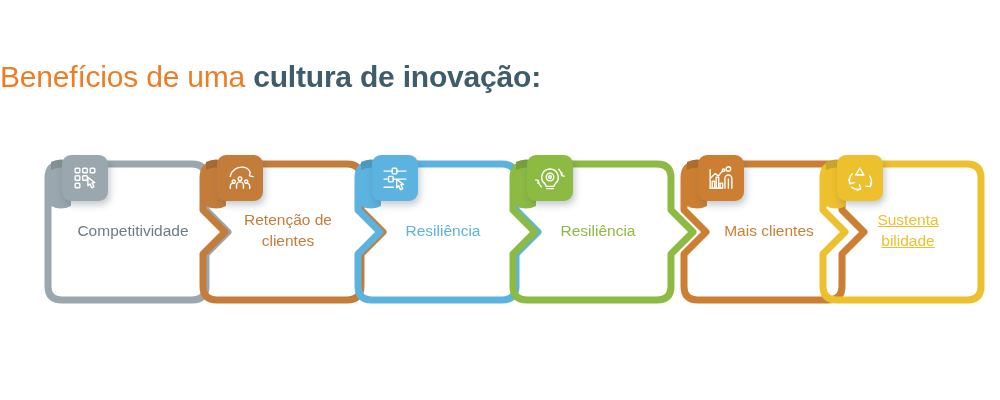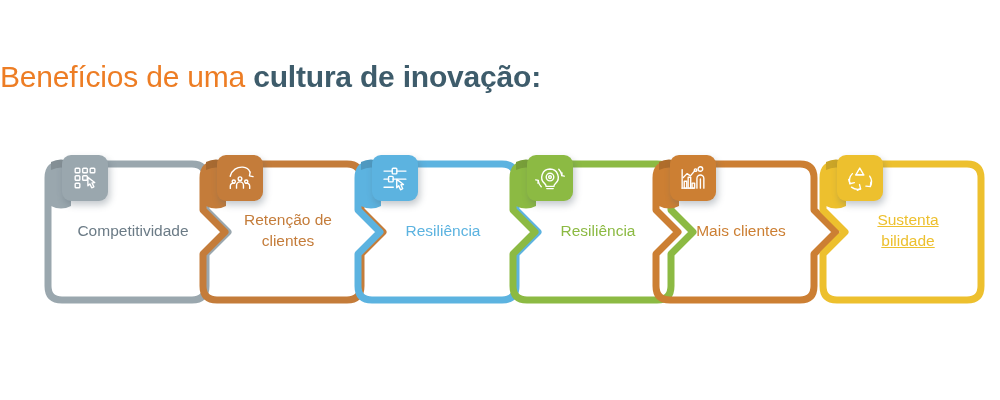--- a/index.html
+++ b/index.html
@@ -181,21 +181,21 @@
     <circle cx="13" cy="12.2" r="3.3"></circle>
     <circle cx="13" cy="12.2" r="1.2"></circle>
     <path d="M20.6 5.4 a9 9 0 0 1 2.6 5.2"></path>
     <path d="M23.4 8.6 l-0.3 2.4 2.3 0.4"></path>
     <path d="M5.4 20.6 a9 9 0 0 1 -2.6 -5.2"></path>
     <path d="M2.6 17.4 l0.3 -2.4 -2.3 -0.4"></path>
         </svg>
       </div>
       <div class="step-label" style="color: rgb(140, 186, 67);">Resiliência</div>
     </div>
-    <div class="step" style="left: 648px;">
+    <div class="step" style="left: 676px;">
       <svg class="step-svg" viewBox="0 0 200 160">
         <path d="M 22 14 L 152 14 Q 166 14 166 28 L 166 60 L 188 82 L 166 104 L 166 136 Q 166 150 152 150 L 22 150 Q 8 150 8 136 L 8 104 L 30 82 L 8 60 L 8 28 Q 8 14 22 14" fill="none" stroke="#cc7f33" stroke-width="7" stroke-linejoin="round" stroke-linecap="round"></path>
       </svg>
       <svg class="tab" viewBox="0 0 26 56">
         <path d="M3 6 Q 13 1 23 6 L23 50 Q 13 55 3 50 Z" fill="#cc7f33"></path>
         <path d="M3 6 Q 13 1 23 6 L23 14 Q 13 9 3 14 Z" fill="rgba(0,0,0,0.14)"></path>
       </svg>
       <div class="badge" style="background: rgb(204, 127, 51);">
         <svg viewBox="0 0 26 26" width="30" height="30" fill="none" stroke="#ffffff" stroke-width="1.2" stroke-linecap="round" stroke-linejoin="round">
     <path d="M3.6 21.8 h10.2"></path>

